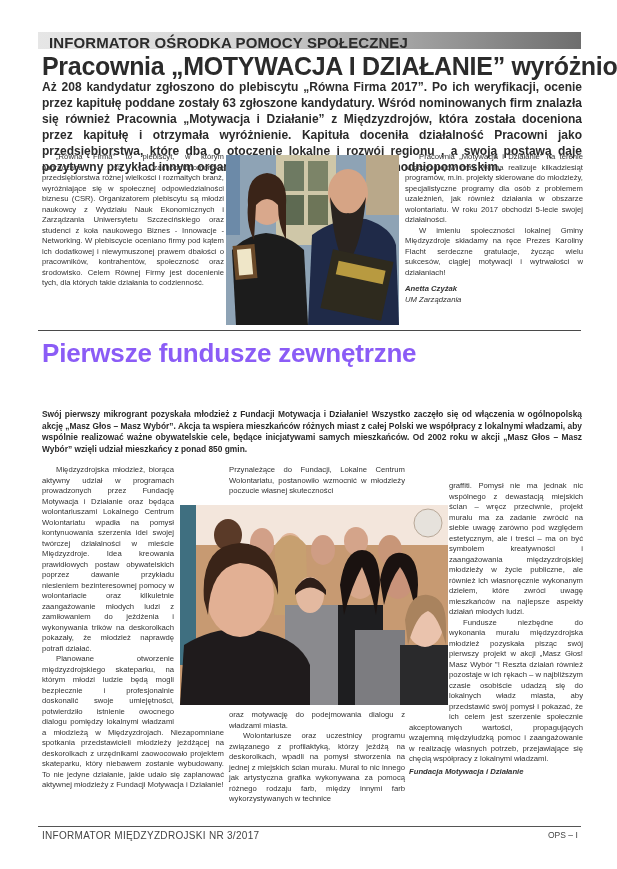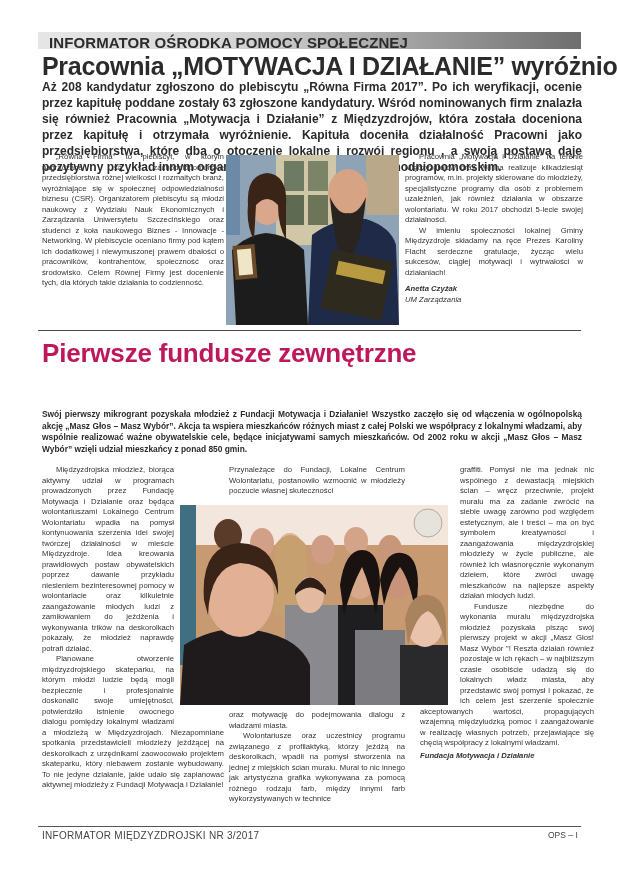--- a/index.html
+++ b/index.html
@@ -12,26 +12,26 @@
   .lead1 { left: 42px; top: 79px; width: 540px; font-family: "Liberation Sans", sans-serif; font-weight: bold; font-size: 12px; line-height: 16px; color: #2b2b2b; text-align: justify; }
   .col { font-family: "Liberation Sans", sans-serif; font-size: 7.7px; line-height: 10.5px; color: #333; text-align: justify; hyphens: manual; }
   .col p { margin: 0; text-indent: 14px; }
   .c1a { left: 42px; top: 152px; width: 182px; }
   .c1c { left: 405px; top: 152px; width: 178px; }
   .sign { margin-top: 6px; line-height: 10.5px; }
   .sign b { font-style: italic; font-weight: bold; }
   .sign i { display: block; }
   .photo1 { left: 226px; top: 155px; width: 173px; height: 170px; overflow: hidden; background: #5a6a7a; }
   .divider1 { left: 38px; top: 330px; width: 543px; height: 0; border-top: 1.5px solid #4a4a4a; }
-  .title2 { left: 42px; top: 337px; width: 545px; font-family: "Liberation Sans", sans-serif; font-weight: bold; font-size: 26px; line-height: 32px; color: #be185d; letter-spacing: -0.2px; }
+  .title2 { left: 42px; top: 337px; width: 545px; font-family: "Liberation Sans", sans-serif; font-weight: bold; font-size: 26px; line-height: 32px; color: #8b5cf6; letter-spacing: -0.2px; }
   .lead2 { left: 42px; top: 409px; width: 540px; font-family: "Liberation Sans", sans-serif; font-weight: bold; font-size: 8.4px; line-height: 11.6px; color: #2b2b2b; text-align: justify; }
   .c2a { left: 42px; top: 465px; width: 182px; }
   .c2b-top { left: 229px; top: 465px; width: 176px; }
   .c2b-bot { left: 229px; top: 710px; width: 176px; }
-  .c2c { left: 409px; top: 465px; width: 174px; margin-left: 11px; }
+  .c2c { left: 409px; top: 481px; width: 174px; }
   .wrap-left { float: right; width: 50px; height: 228px; shape-outside: inset(0); }
   .wrap-right { float: left; width: 40px; height: 200px; }
   .photo2 { left: 180px; top: 505px; width: 268px; height: 200px; overflow: hidden; background: #6b5a4e; }
   .divider2 { left: 38px; top: 826px; width: 543px; height: 0; border-top: 1px solid #555; }
   .footer-left { left: 42px; top: 830px; font-family: "Liberation Sans", sans-serif; font-size: 10px; color: #444; letter-spacing: 0.3px; }
   .footer-right { left: 548px; top: 830px; font-family: "Liberation Sans", sans-serif; font-size: 8.5px; color: #444; }
 </style>
 </head>
 <body>
 

